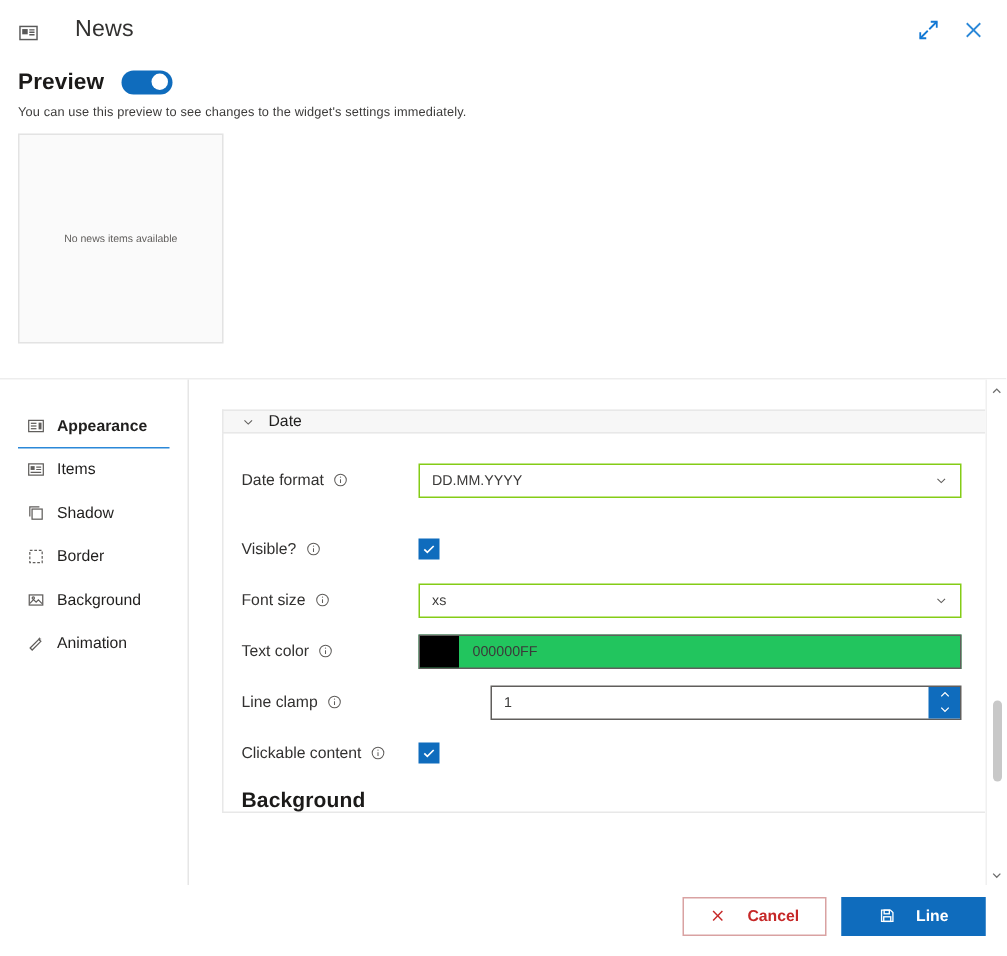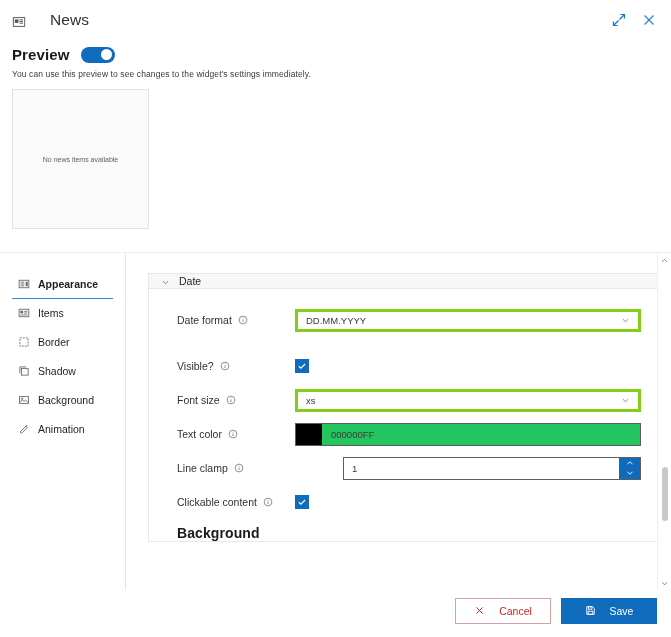--- a/index.html
+++ b/index.html
@@ -160,21 +160,21 @@
     border-left: none;
     display: flex; align-items: center; justify-content: space-between;
     padding: 0 6px 0 8px;
     font-size: 9.5px; color: #3b3a39;
     cursor: pointer;
   }
   .chev { width: 9px; height: 9px; color: #605e5c; display:block; }
 
   .select {
     flex: 1 1 auto; height: 23px;
-    border: 3px solid #84cc16;
+    border: 1px solid #84cc16;
     background: #fff;
     display: flex; align-items: center; justify-content: space-between;
     padding: 0 8px;
     font-size: 9.5px; color: #3b3a39;
     cursor: pointer; min-width: 0;
   }
 
   .checkbox {
     width: 14px; height: 14px;
     background: #0f6cbd;
@@ -228,21 +228,21 @@
     height: 16px;
     display: flex; align-items: center; gap: 9px;
     padding-left: 12px;
     font-size: 10.5px; color: #201f1e;
     cursor: pointer;
     margin-top: 8px;
   }
   .section-body {
     border: 1px solid #e8e8e8;
     border-top: none; border-right: none;
-    padding: 16px 0 0 16px;
+    padding: 16px 0 0 0;
   }
 
   .sub-head {
     padding: 0 16px 0 12px;
     margin-top: 8px;
   }
   .sub-title {
     font-size: 14px; font-weight: bold; color: #1b1a19; letter-spacing: .1px;
   }
 
@@ -275,21 +275,21 @@
   .footer {
     height: 47px; flex: 0 0 auto;
     display: flex; align-items: center; justify-content: flex-end;
     gap: 10px; padding: 0 14px 6px 0;
     background: #fff;
   }
   .btn {
     height: 26px;
     display: flex; align-items: center; justify-content: center;
     gap: 14px;
-    font-size: 10.5px; font-weight: normal;
+    font-size: 10.5px; font-weight: bold;
     cursor: pointer;
     padding: 0 16px;
   }
   .btn.cancel {
     background: #fff; border: 1px solid #d9a2a2; color: #c62828;
     min-width: 96px;
   }
   .btn.save {
     background: #0f6cbd; border: 1px solid #0f6cbd; color: #fff;
     min-width: 96px;
@@ -373,34 +373,34 @@
             <rect x="3.2" y="5" width="3.6" height="3.4" fill="currentColor" stroke="none"></rect>
             <line x1="8.2" y1="5.8" x2="12.6" y2="5.8"></line>
             <line x1="8.2" y1="8" x2="12.6" y2="8"></line>
             <line x1="3.2" y1="10.6" x2="12.6" y2="10.6"></line>
           </svg>
         </span>
         <span>Items</span>
       </div>
       <div class="nav-item">
         <span class="nav-ico">
-          <svg viewBox="0 0 16 16" fill="none" stroke="currentColor" stroke-width="1.1" stroke-dasharray="2.4 1.6">
-            <rect x="2.5" y="2.5" width="11" height="11"></rect>
-          </svg>
-        </span>
-        <span>Border</span>
-      </div>
-      <div class="nav-item">
-        <span class="nav-ico">
           <svg viewBox="0 0 16 16" fill="none" stroke="currentColor" stroke-width="1.1">
             <rect x="4.5" y="4.5" width="9" height="9"></rect>
             <path d="M2.5 11V2.5H11"></path>
           </svg>
         </span>
         <span>Shadow</span>
+      </div>
+      <div class="nav-item">
+        <span class="nav-ico">
+          <svg viewBox="0 0 16 16" fill="none" stroke="currentColor" stroke-width="1.1" stroke-dasharray="2.4 1.6">
+            <rect x="2.5" y="2.5" width="11" height="11"></rect>
+          </svg>
+        </span>
+        <span>Border</span>
       </div>
       <div class="nav-item">
         <span class="nav-ico">
           <svg viewBox="0 0 16 16" fill="none" stroke="currentColor" stroke-width="1.1">
             <rect x="2" y="3.5" width="12" height="9"></rect>
             <path d="M2.6 11l3.2-3.4 2.3 2.3 2-2 3.3 3.3"></path>
             <circle cx="5.6" cy="6.2" r="1"></circle>
           </svg>
         </span>
         <span>Background</span>
@@ -599,17 +599,17 @@
         <line x1="12.5" y1="3.5" x2="3.5" y2="12.5"></line>
       </svg>
       <span>Cancel</span>
     </button>
     <button class="btn save">
       <svg viewBox="0 0 16 16" fill="none" stroke="currentColor" stroke-width="1.3">
         <path d="M2.5 2.5h8.6l2.4 2.4v8.6h-11z"></path>
         <rect x="5" y="2.5" width="5" height="3.6"></rect>
         <rect x="4.6" y="9" width="6.8" height="4.5"></rect>
       </svg>
-      <span>Save</span>
+      <span>Line</span>
     </button>
   </div>
 
 </div>
 
 </body></html>

